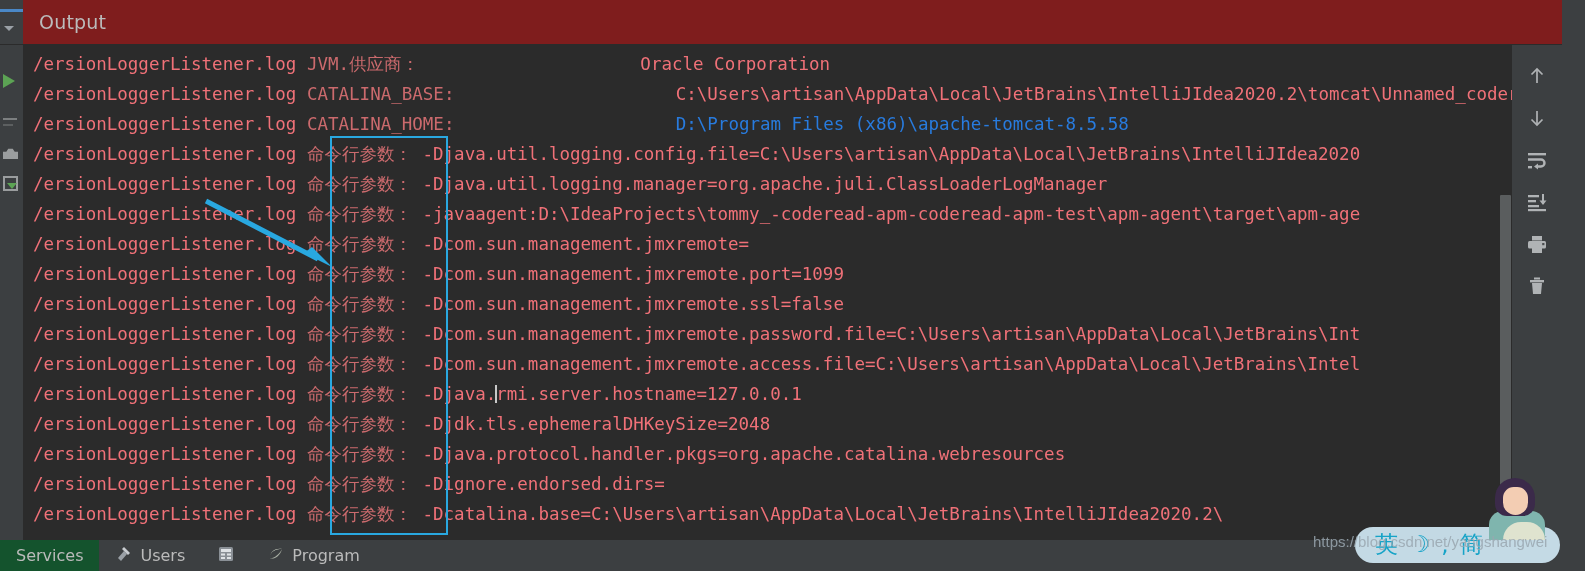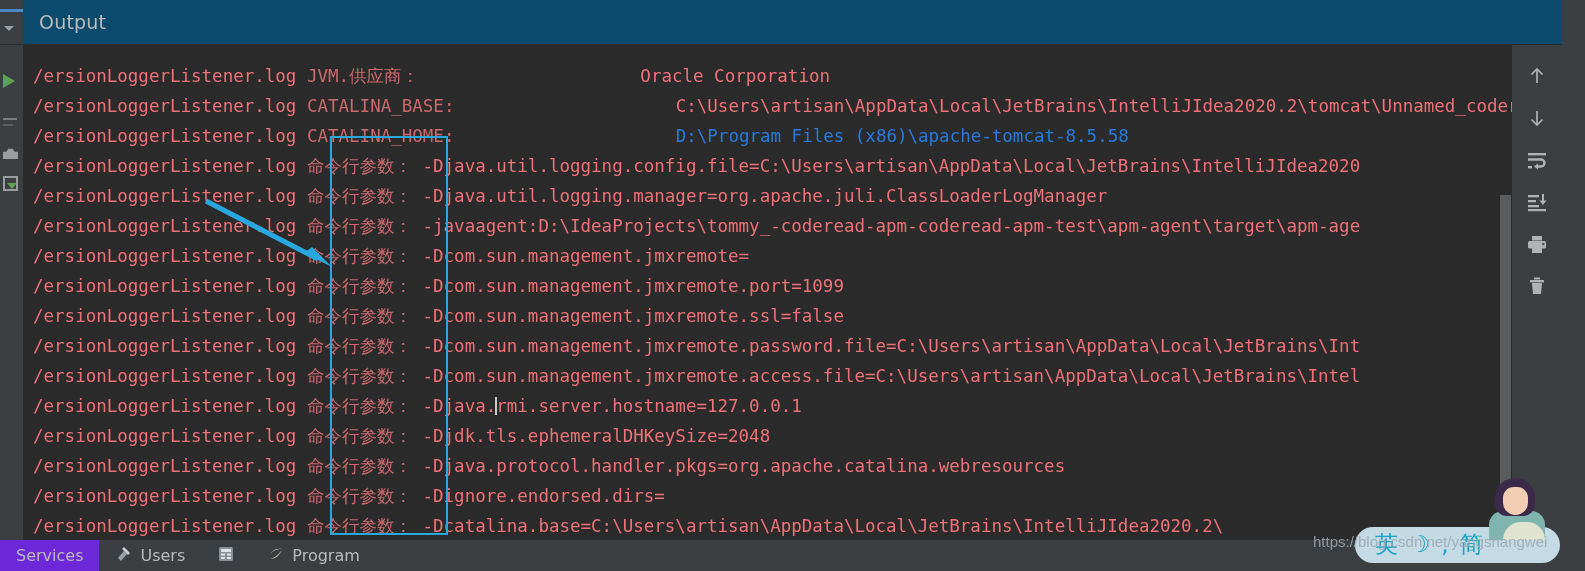--- a/index.html
+++ b/index.html
@@ -64,21 +64,21 @@
     width: 0; height: 0;
     border-left: 5px solid transparent;
     border-right: 5px solid transparent;
     border-top: 6px solid #5ca354;
   }
 
   
   .header {
     position: absolute; left: 23px; top: 0;
     width: 1562px; height: 45px;
-    background: #0c4a6e;
+    background: #7f1d1d;
     border-bottom: 1px solid #2b2b2b;
     display: flex; align-items: center;
   }
   .header-tab {
     margin-left: 16px;
     color: #bbbbbb;
     font-size: 19px;
     letter-spacing: .2px;
     font-family: "DejaVu Sans", sans-serif;
   }
@@ -86,21 +86,21 @@
   
   .console {
     position: absolute; left: 23px; top: 45px;
     width: 1489px; height: 495px;
     background: #2b2b2b;
     overflow: hidden;
   }
   .lines {
     position: absolute; left: 0; top: 0;
     width: 1489px;
-    padding-top: 16px;
+    padding-top: 4px;
     white-space: pre;
   }
   .line {
     height: 30px;
     line-height: 30px;
     font-family: "DejaVu Sans Mono", monospace;
     font-size: 17.5px;
     color: #f07178;
     white-space: pre;
     padding-left: 10px;
@@ -173,21 +173,21 @@
     background: #3c3f41;
     display: flex; align-items: center;
     font-size: 16px;
     color: #bbbbbb;
     font-family: "DejaVu Sans", sans-serif;
   }
   .bbar-item {
     display: flex; align-items: center; gap: 7px;
     height: 31px; padding: 0 16px;
   }
-  .bbar-item.active { background: #6d28d9; }
+  .bbar-item.active { background: #14532d; }
   .bbar-item span.lbl { line-height: 31px; }
 
   
   .watermark {
     position: absolute; left: 1313px; top: 533px;
     font-family: Liberation Sans, sans-serif;
     font-size: 15px;
     color: #9aa7b0;
     opacity: .85;
     white-space: nowrap;

